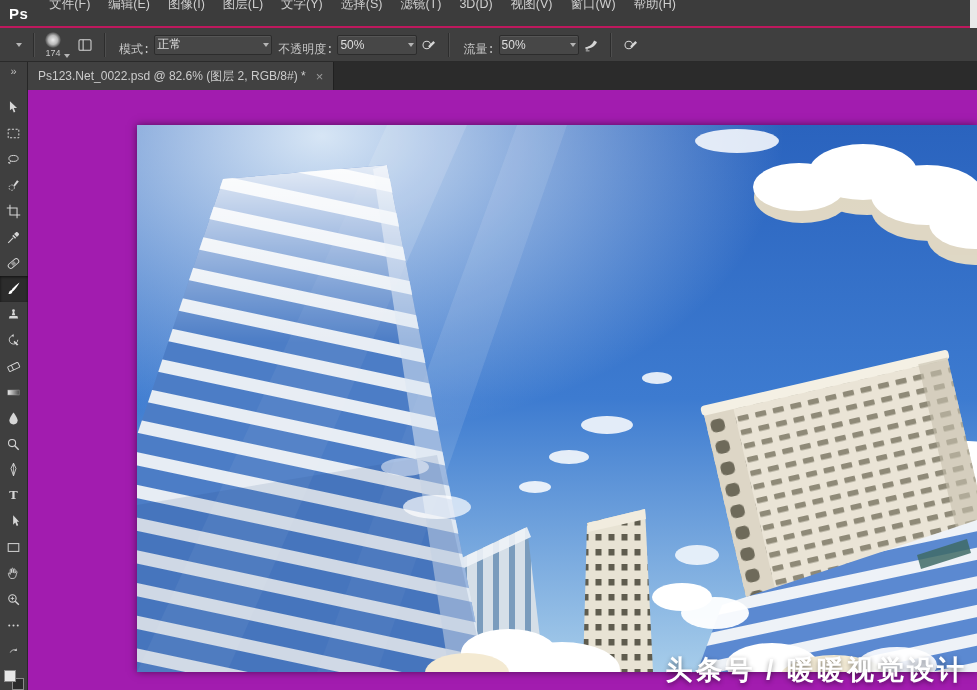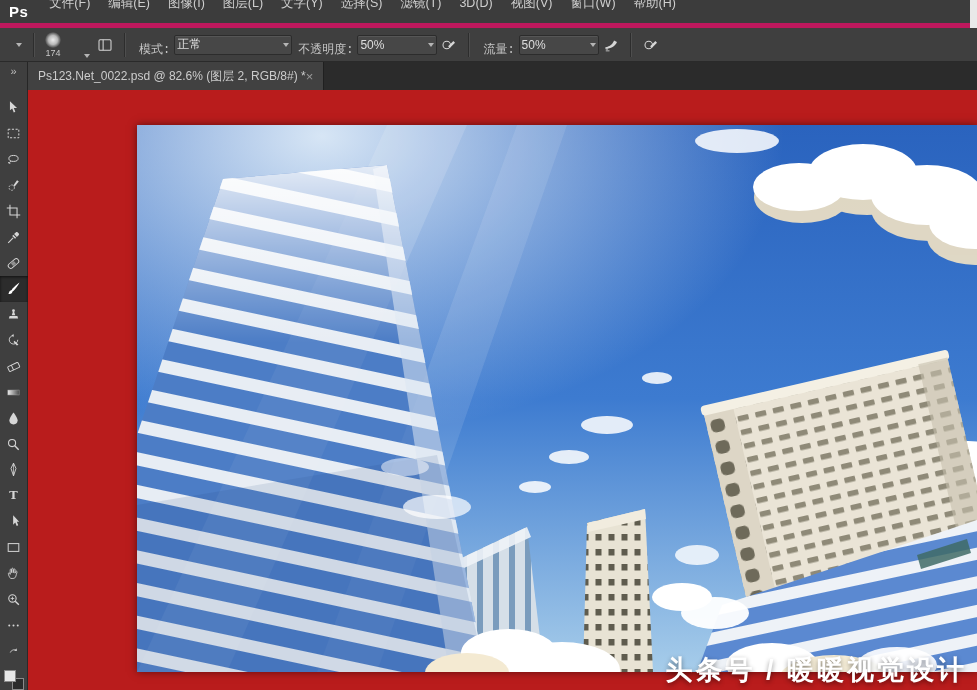--- a/index.html
+++ b/index.html
@@ -2,73 +2,73 @@
 <html><head>
 <meta charset="utf-8">
 <style>
   * { margin:0; padding:0; box-sizing:border-box; }
   html,body { width:977px; height:690px; overflow:hidden; background:#222;
     font-family:"Liberation Sans","DejaVu Sans",sans-serif; }
   .app { position:relative; width:977px; height:690px; background:#222; }
 
   
   .menu-bar { position:absolute; top:0; left:0; right:0; height:28px; background:#3c3c3c;
-    border-bottom:5px solid #be185d; display:flex; align-items:center; color:#cfcfcf; font-size:12.5px; }
+    border-bottom:2px solid #be185d; display:flex; align-items:center; color:#cfcfcf; font-size:12.5px; }
   .ps-logo { font-weight:bold; font-size:15px; color:#fff; padding:0 12px 0 9px; letter-spacing:0.5px; }
   .menu-item { padding:0 9px; height:44px; line-height:27px; cursor:default; }
   .window-edge { position:absolute; right:0; top:0; width:7px; height:28px; background:#e9e9e9; }
 
   
   .options-bar { position:absolute; top:28px; left:0; right:0; height:34px; background:#3f3f3f;
     border-bottom:1px solid #2a2a2a; display:flex; align-items:center; color:#c5c5c5; font-size:12px; padding:0 6px; }
   .sep { width:2px; height:24px; margin:0 7px;
     background:linear-gradient(to right,#2d2d2d 50%,#4e4e4e 50%); }
   .tool-preview { display:flex; align-items:center; gap:3px; padding:2px 4px; border-radius:2px; }
-  .brush-picker { display:flex; align-items:flex-end; gap:20px; padding:1px 3px; }
+  .brush-picker { display:flex; align-items:flex-end; gap:0; padding:1px 3px; }
   .brush-dot-wrap { display:flex; flex-direction:column; align-items:center; line-height:1; }
   .brush-dot { width:16px; height:16px; border-radius:50%;
     background:radial-gradient(circle,#ececec 0%,#b9b9b9 40%,rgba(90,90,90,0) 72%); }
   .brush-size { font-size:9px; color:#c9c9c9; margin-top:1px; }
   .dd-arrow { width:0; height:0; border-left:3.5px solid transparent; border-right:3.5px solid transparent;
     border-top:4px solid #b5b5b5; display:inline-block; margin-left:3px; }
   .dropdown { height:20px; background:#474747; border:1px solid #2c2c2c; border-radius:2px;
     box-shadow:inset 0 1px 0 #565656; display:flex; align-items:center; padding:0 2px; gap:6px; color:#dedede; }
   .dropdown .val { flex:1; }
   .dd-mode { width:118px; }
   .dd-small { width:80px; }
   .opt-label { margin:9px 4px 0 6px; white-space:nowrap;font-family:Liberation Mono, monospace; }
   .opt-icon { display:flex; align-items:center; justify-content:center; width:24px; height:24px; border-radius:2px; }
 
   
   .tab-bar { position:absolute; top:62px; left:0; right:0; height:28px; background:#2b2b2b;
     display:flex; align-items:stretch; }
   .collapse-cell { width:28px; background:#3f3f3f; color:#bdbdbd; font-size:11px; display:flex;
     align-items:flex-start; justify-content:center; padding-top:3px; border-right:1px solid #262626; }
   .doc-tab { background:#414141; color:#cccccc; font-size:12px; display:flex; align-items:center;
-    gap:0; padding:0 10px; border-right:1px solid #202020; }
+    gap:10px; padding:0 10px; border-right:1px solid #202020; }
   .tab-close { color:#9a9a9a; font-size:13px; line-height:1; cursor:default; }
 
   
   .main { position:absolute; top:90px; left:0; right:0; bottom:0; display:flex; }
 
   
   .toolbar { width:28px; background:#3f3f3f; border-right:1px solid #2a2a2a; display:flex;
     flex-direction:column; align-items:center; padding-top:5px; }
   .tool-btn { width:28px; height:26px; display:flex; align-items:center; justify-content:center; }
   .tool-btn.selected { background:#2c2c2c; box-shadow:inset 0 1px 3px rgba(0,0,0,.6); }
   .tool-btn svg { width:17px; height:17px; }
   .swatches { position:relative; width:20px; height:20px; margin-top:8px; }
   .swatch-fg { position:absolute; left:0; top:0; width:12px; height:12px; background:#e8e8e8;
     border:1px solid #8a8a8a; z-index:2; }
   .swatch-bg { position:absolute; right:0; bottom:0; width:12px; height:12px; background:#2b2b2b;
     border:1px solid #8a8a8a; z-index:1; }
   .swap-mini { margin-top:6px; }
 
   
-  .canvas-area { flex:1; position:relative; background:#b91c1c; overflow:hidden; }
+  .canvas-area { flex:1; position:relative; background:#a21caf; overflow:hidden; }
   .doc-image { position:absolute; left:109px; top:35px; width:840px; height:547px; background:#3d7bd0;
     box-shadow:0 0 8px rgba(0,0,0,.5); }
   .doc-image svg { display:block; }
   .watermark { position:absolute; right:10px; bottom:2px; color:#ffffff; font-size:27px; font-weight:bold;
     letter-spacing:3px; text-shadow:0 2px 5px rgba(0,0,0,.45); white-space:nowrap; }
 </style>
 </head>
 <body>
 
 <div class="app">

